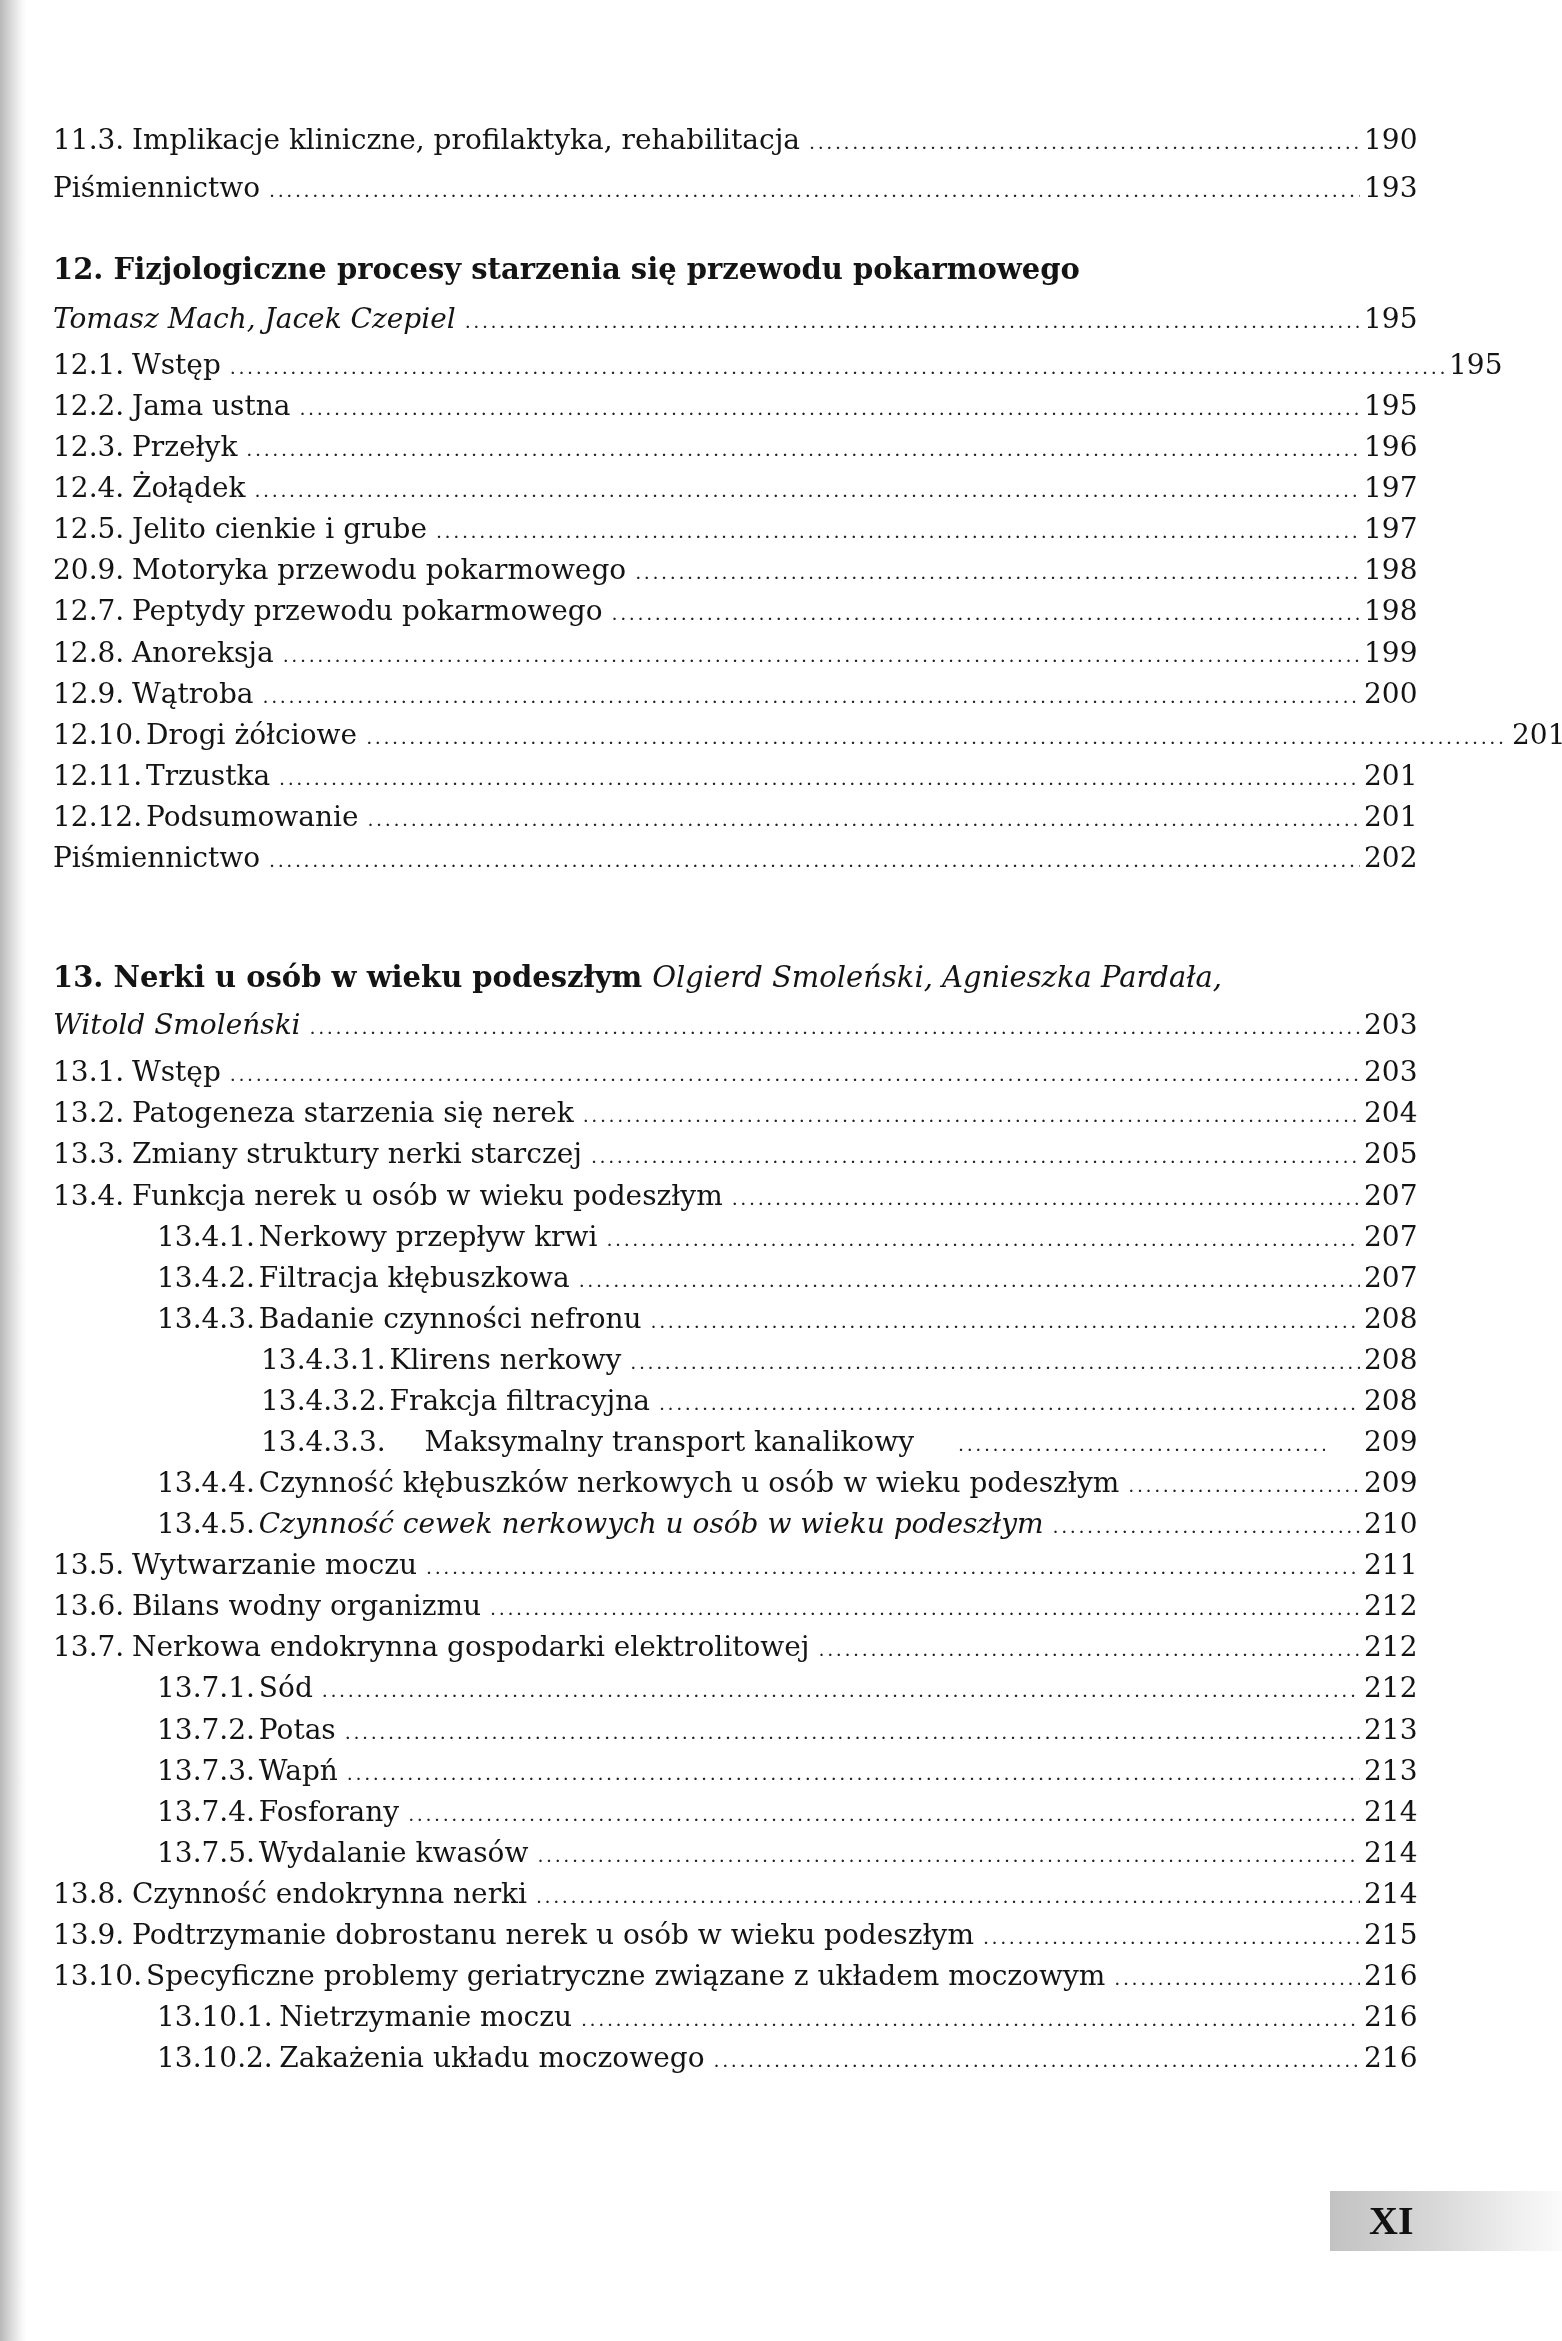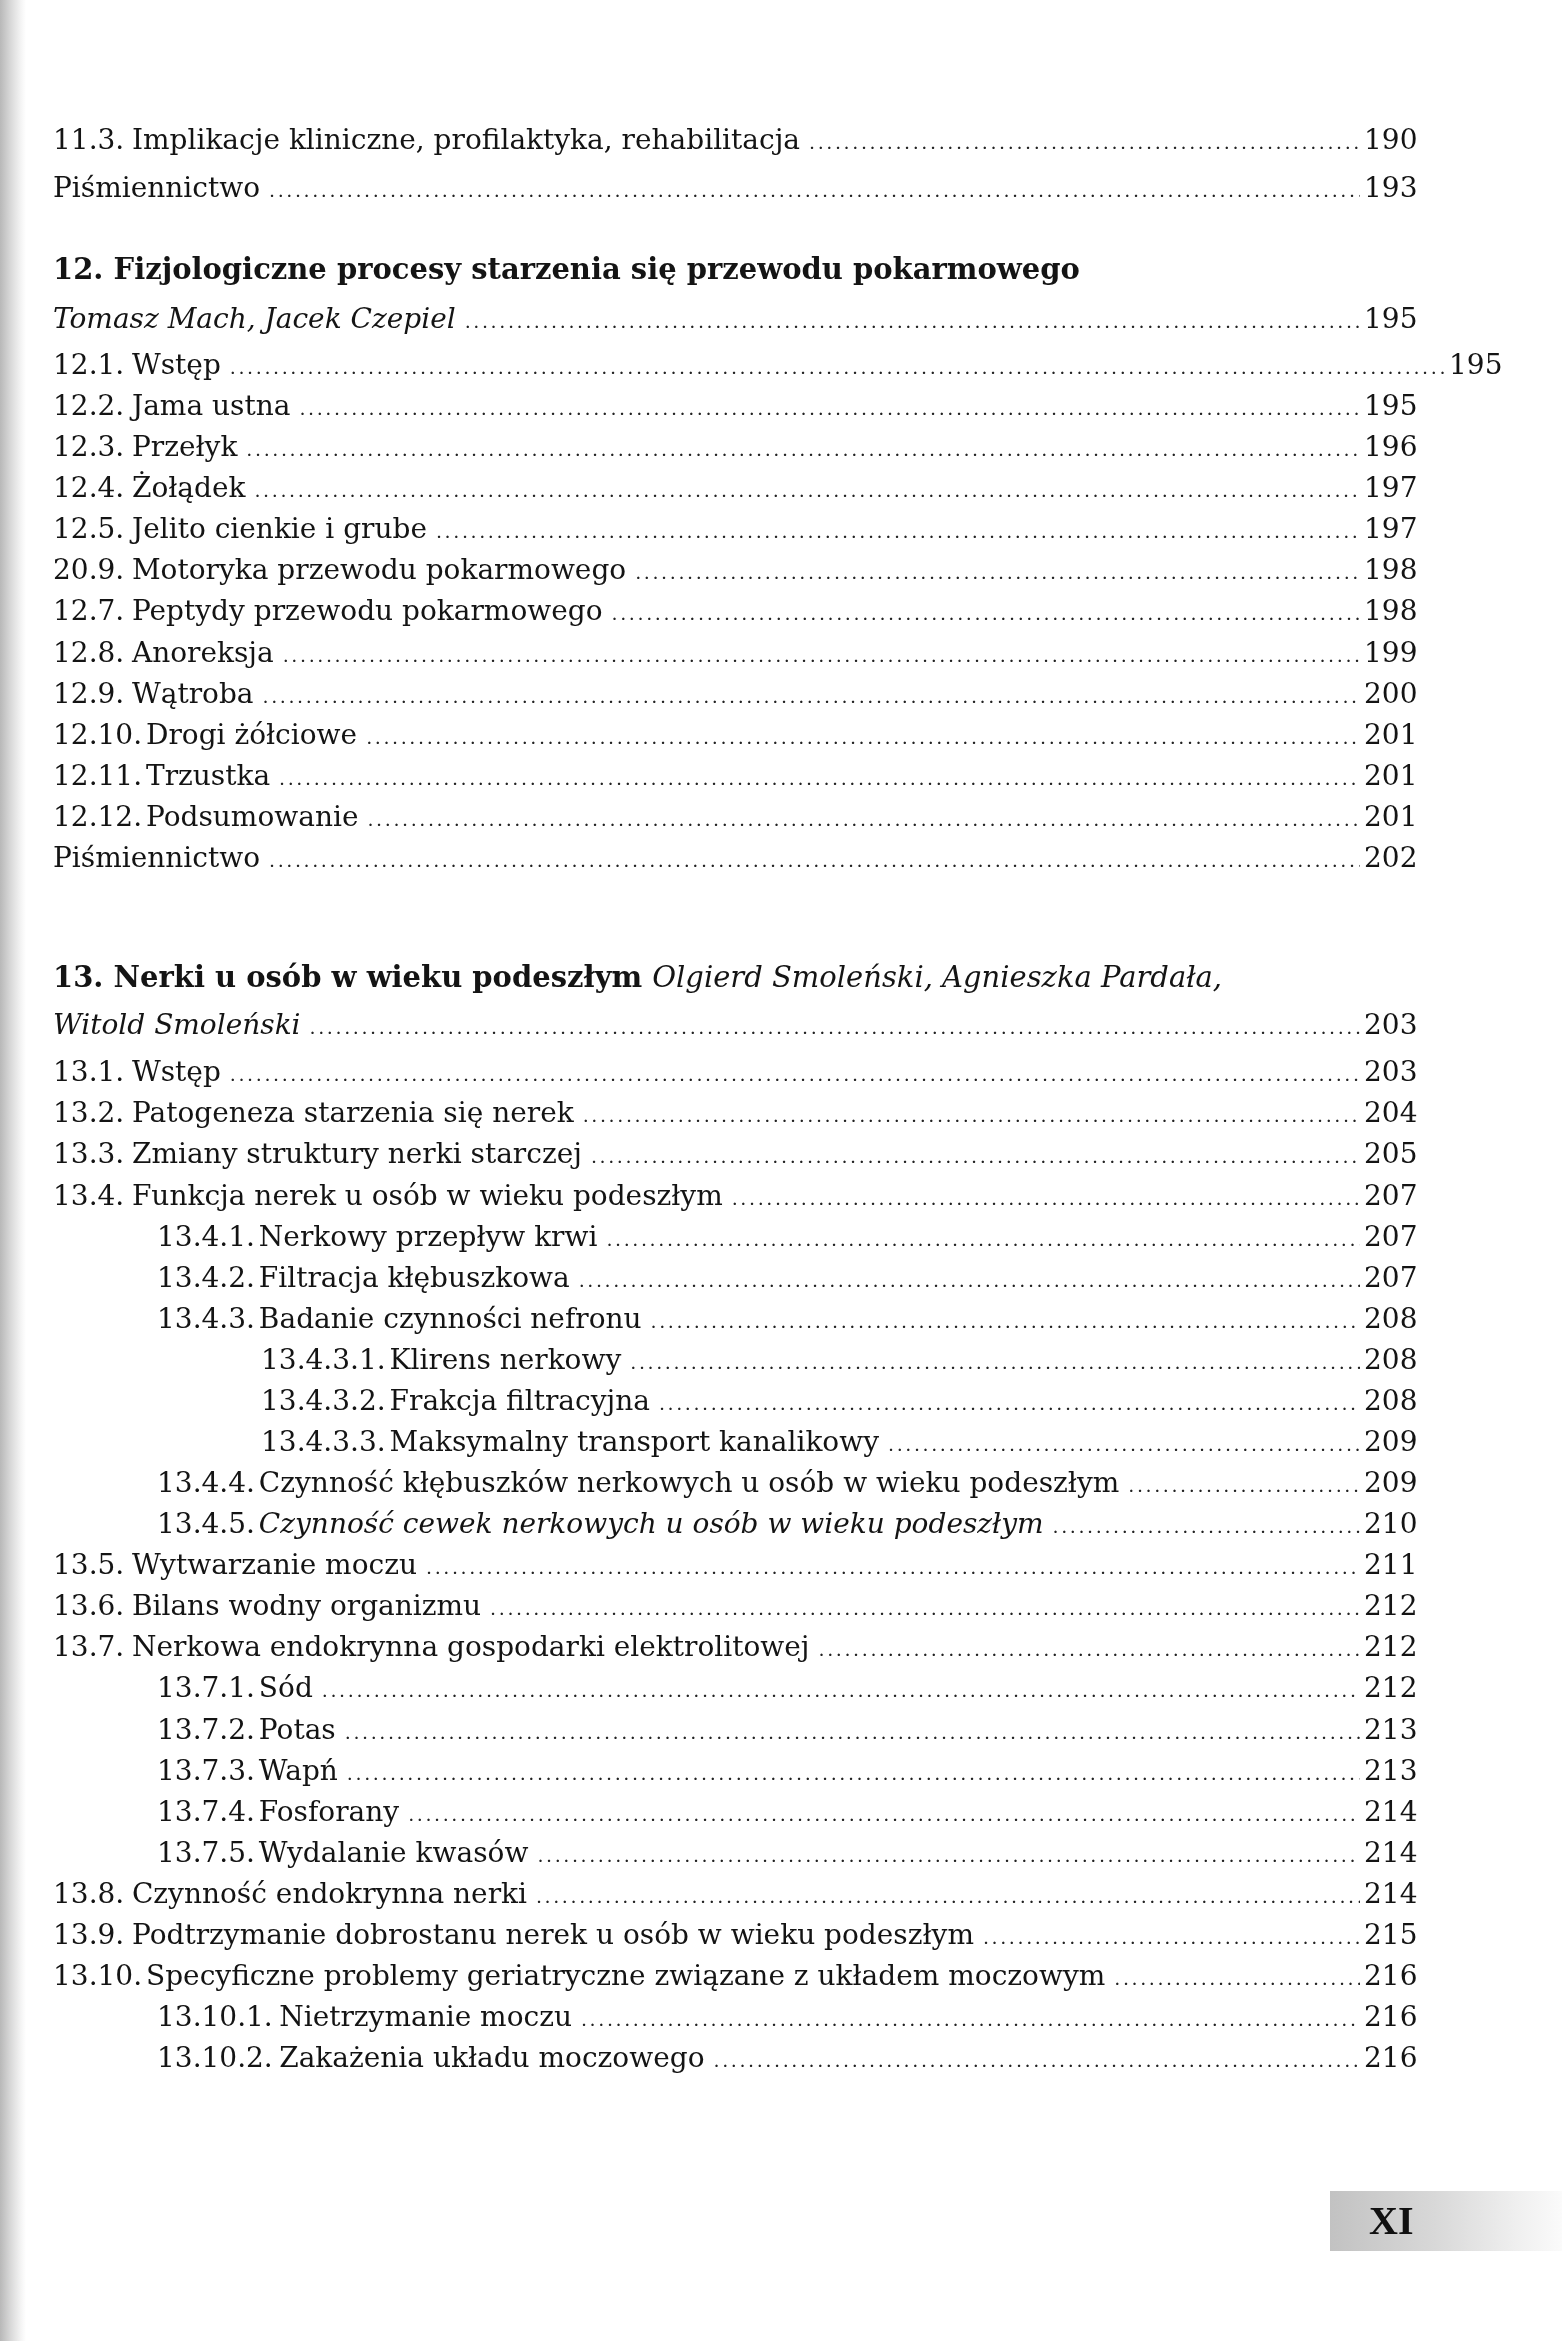--- a/index.html
+++ b/index.html
@@ -121,21 +121,21 @@
       <span class="title" style="margin-left:7.7px;">Anoreksja</span>
       <span class="leader"></span>
       <span class="page">199</span>
     </div>
   <div class="row" style="top:673px; padding-left:53px; padding-right:148px;">
       <span class="num">12.9.</span>
       <span class="title" style="margin-left:7.7px;">Wątroba</span>
       <span class="leader"></span>
       <span class="page">200</span>
     </div>
-  <div class="row" style="top:714px; padding-left:53px; padding-right:148px;">
+  <div class="row" style="top:714px; padding-left:53px; ">
       <span class="num">12.10.</span>
       <span class="title" style="margin-left:3.9px;">Drogi żółciowe</span>
       <span class="leader"></span>
       <span class="page">201</span>
     </div>
   <div class="row" style="top:755px; padding-left:53px; padding-right:148px;">
       <span class="num">12.11.</span>
       <span class="title" style="margin-left:3.9px;">Trzustka</span>
       <span class="leader"></span>
       <span class="page">201</span>
@@ -210,21 +210,21 @@
       <span class="title" style="margin-left:3.9px;">Klirens nerkowy</span>
       <span class="leader"></span>
       <span class="page">208</span>
     </div>
   <div class="row" style="top:1380px; padding-left:261px; padding-right:148px;">
       <span class="num">13.4.3.2.</span>
       <span class="title" style="margin-left:3.9px;">Frakcja filtracyjna</span>
       <span class="leader"></span>
       <span class="page">208</span>
     </div>
-  <div class="row" style="top:1421px; padding-left:261px; padding-right:148px;">
+  <div class="row" style="top:1421px; padding-left:261px; padding-right:148px;gap:35px;">
       <span class="num">13.4.3.3.</span>
       <span class="title" style="margin-left:3.9px;">Maksymalny transport kanalikowy</span>
       <span class="leader"></span>
       <span class="page">209</span>
     </div>
   <div class="row" style="top:1462px; padding-left:157px; padding-right:148px;">
       <span class="num">13.4.4.</span>
       <span class="title" style="margin-left:3.9px;">Czynność kłębuszków nerkowych u osób w wieku podeszłym</span>
       <span class="leader"></span>
       <span class="page">209</span>

